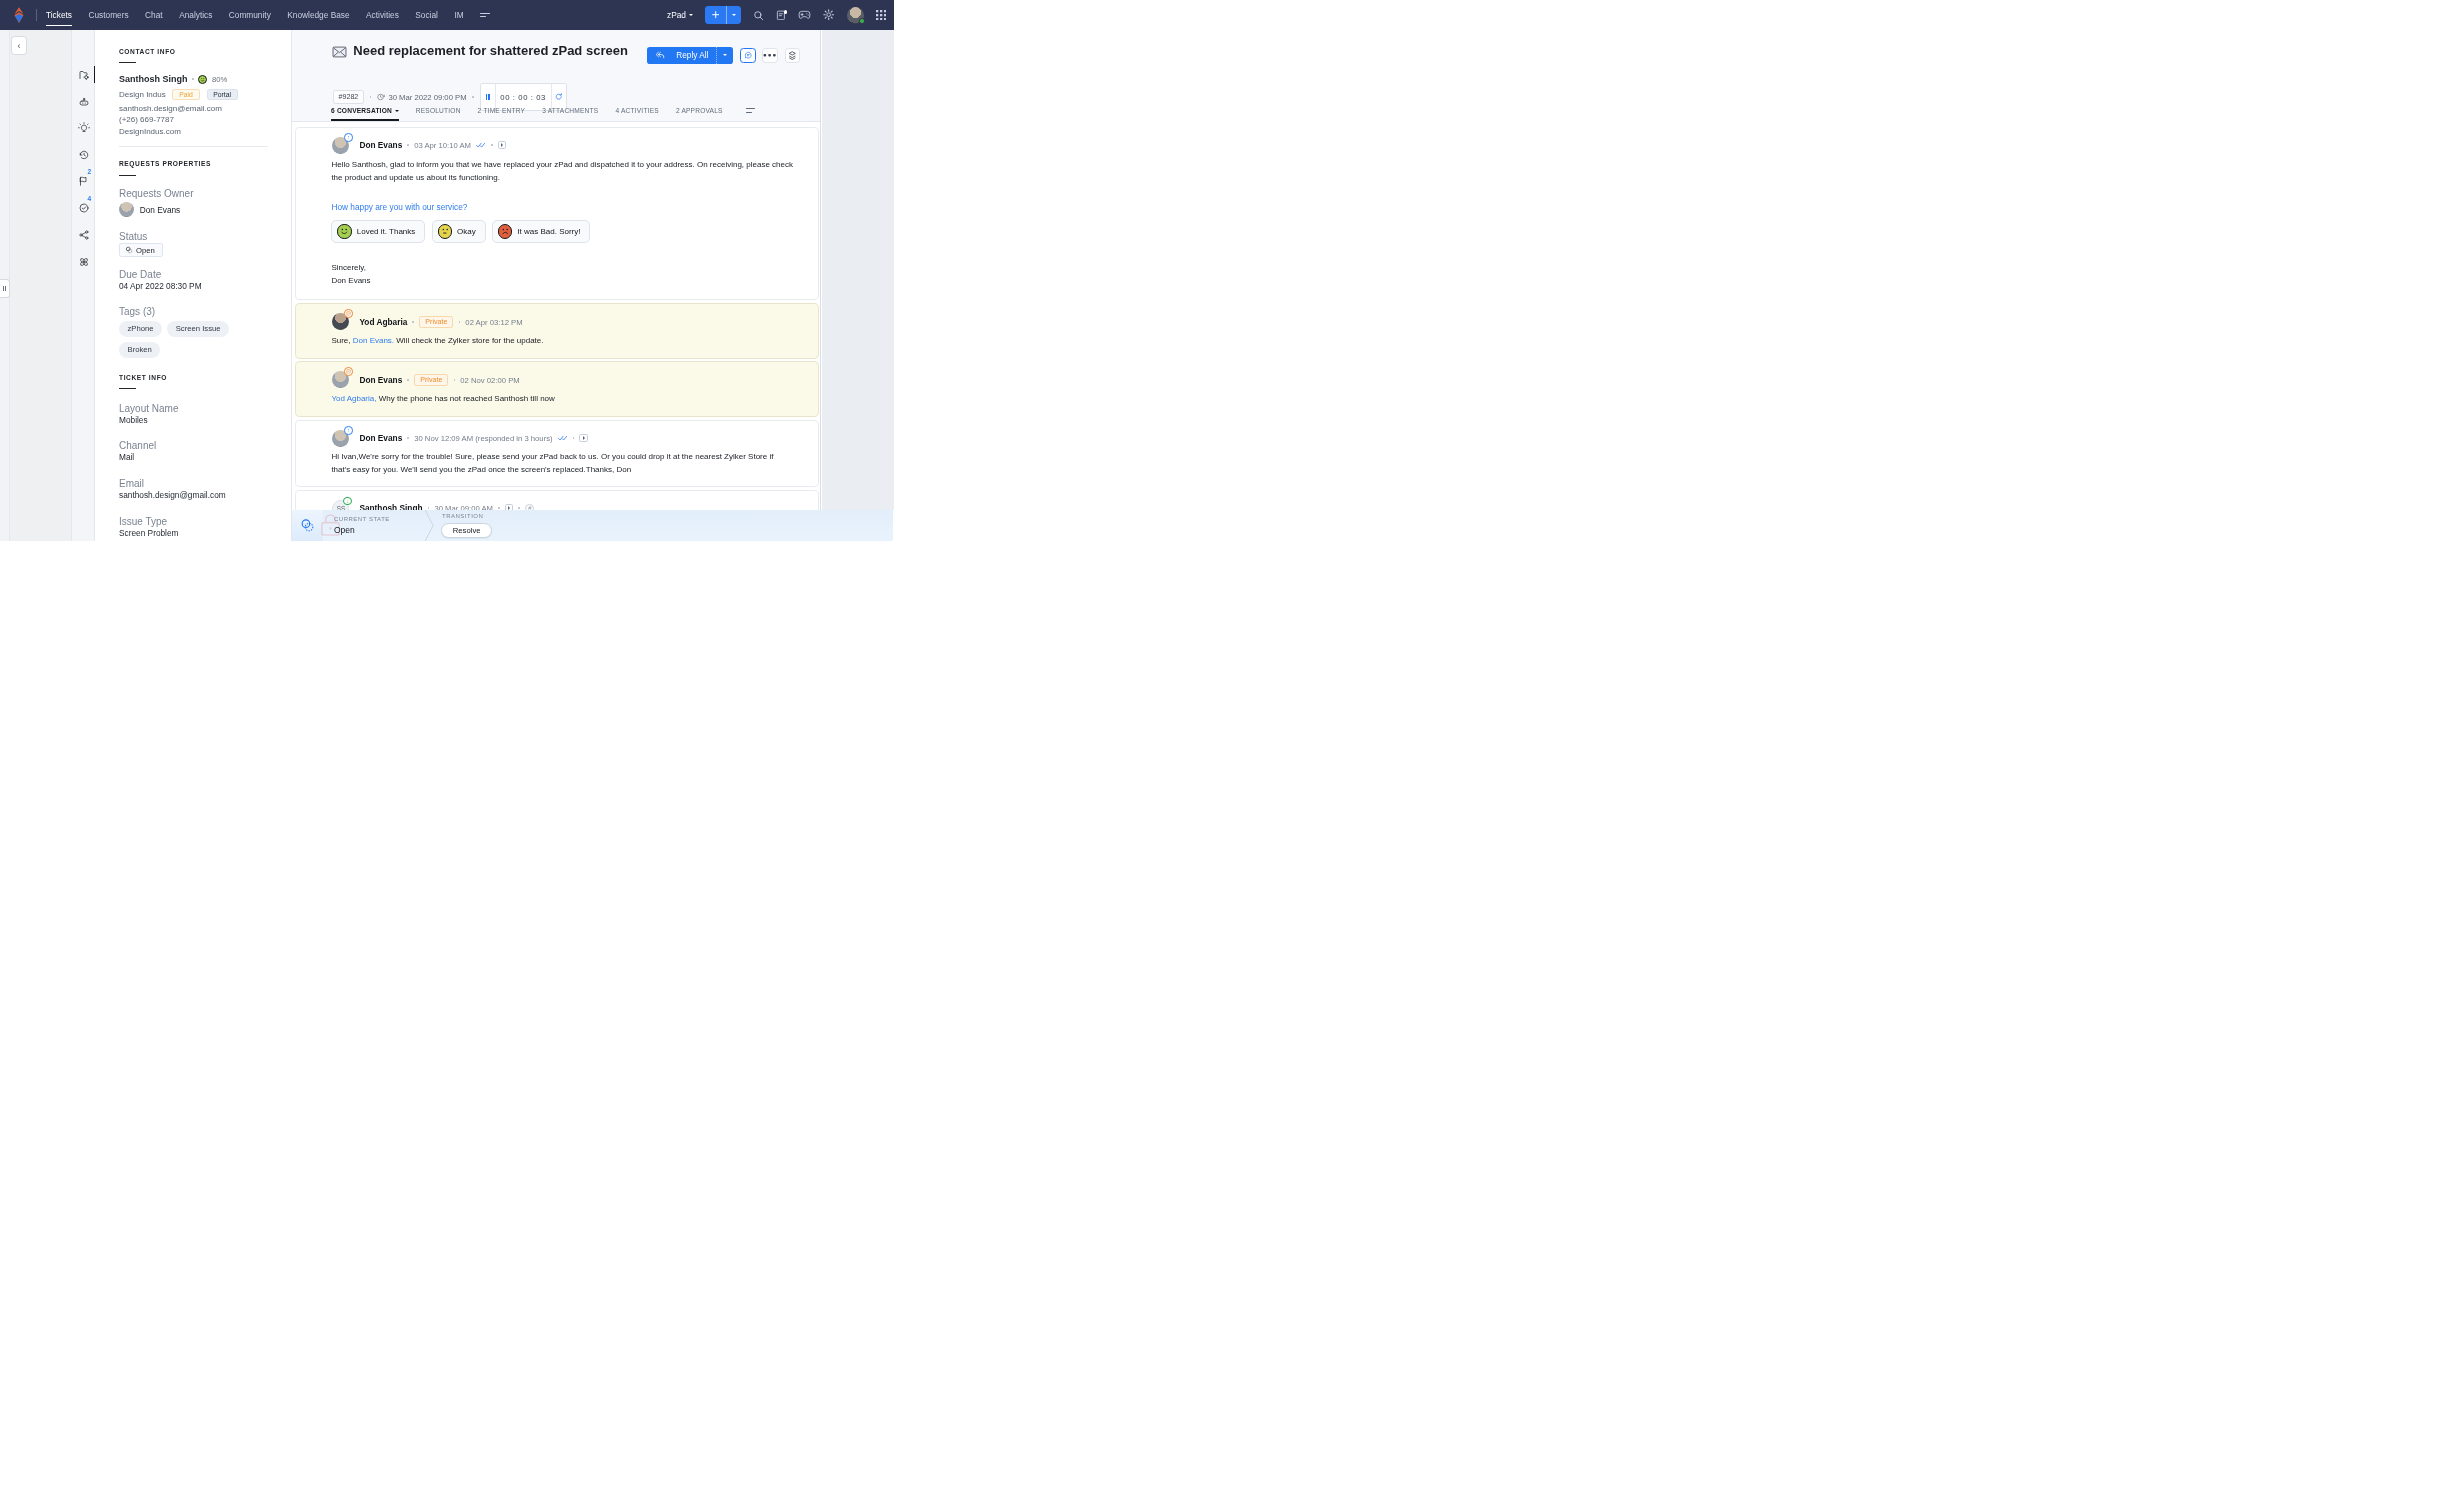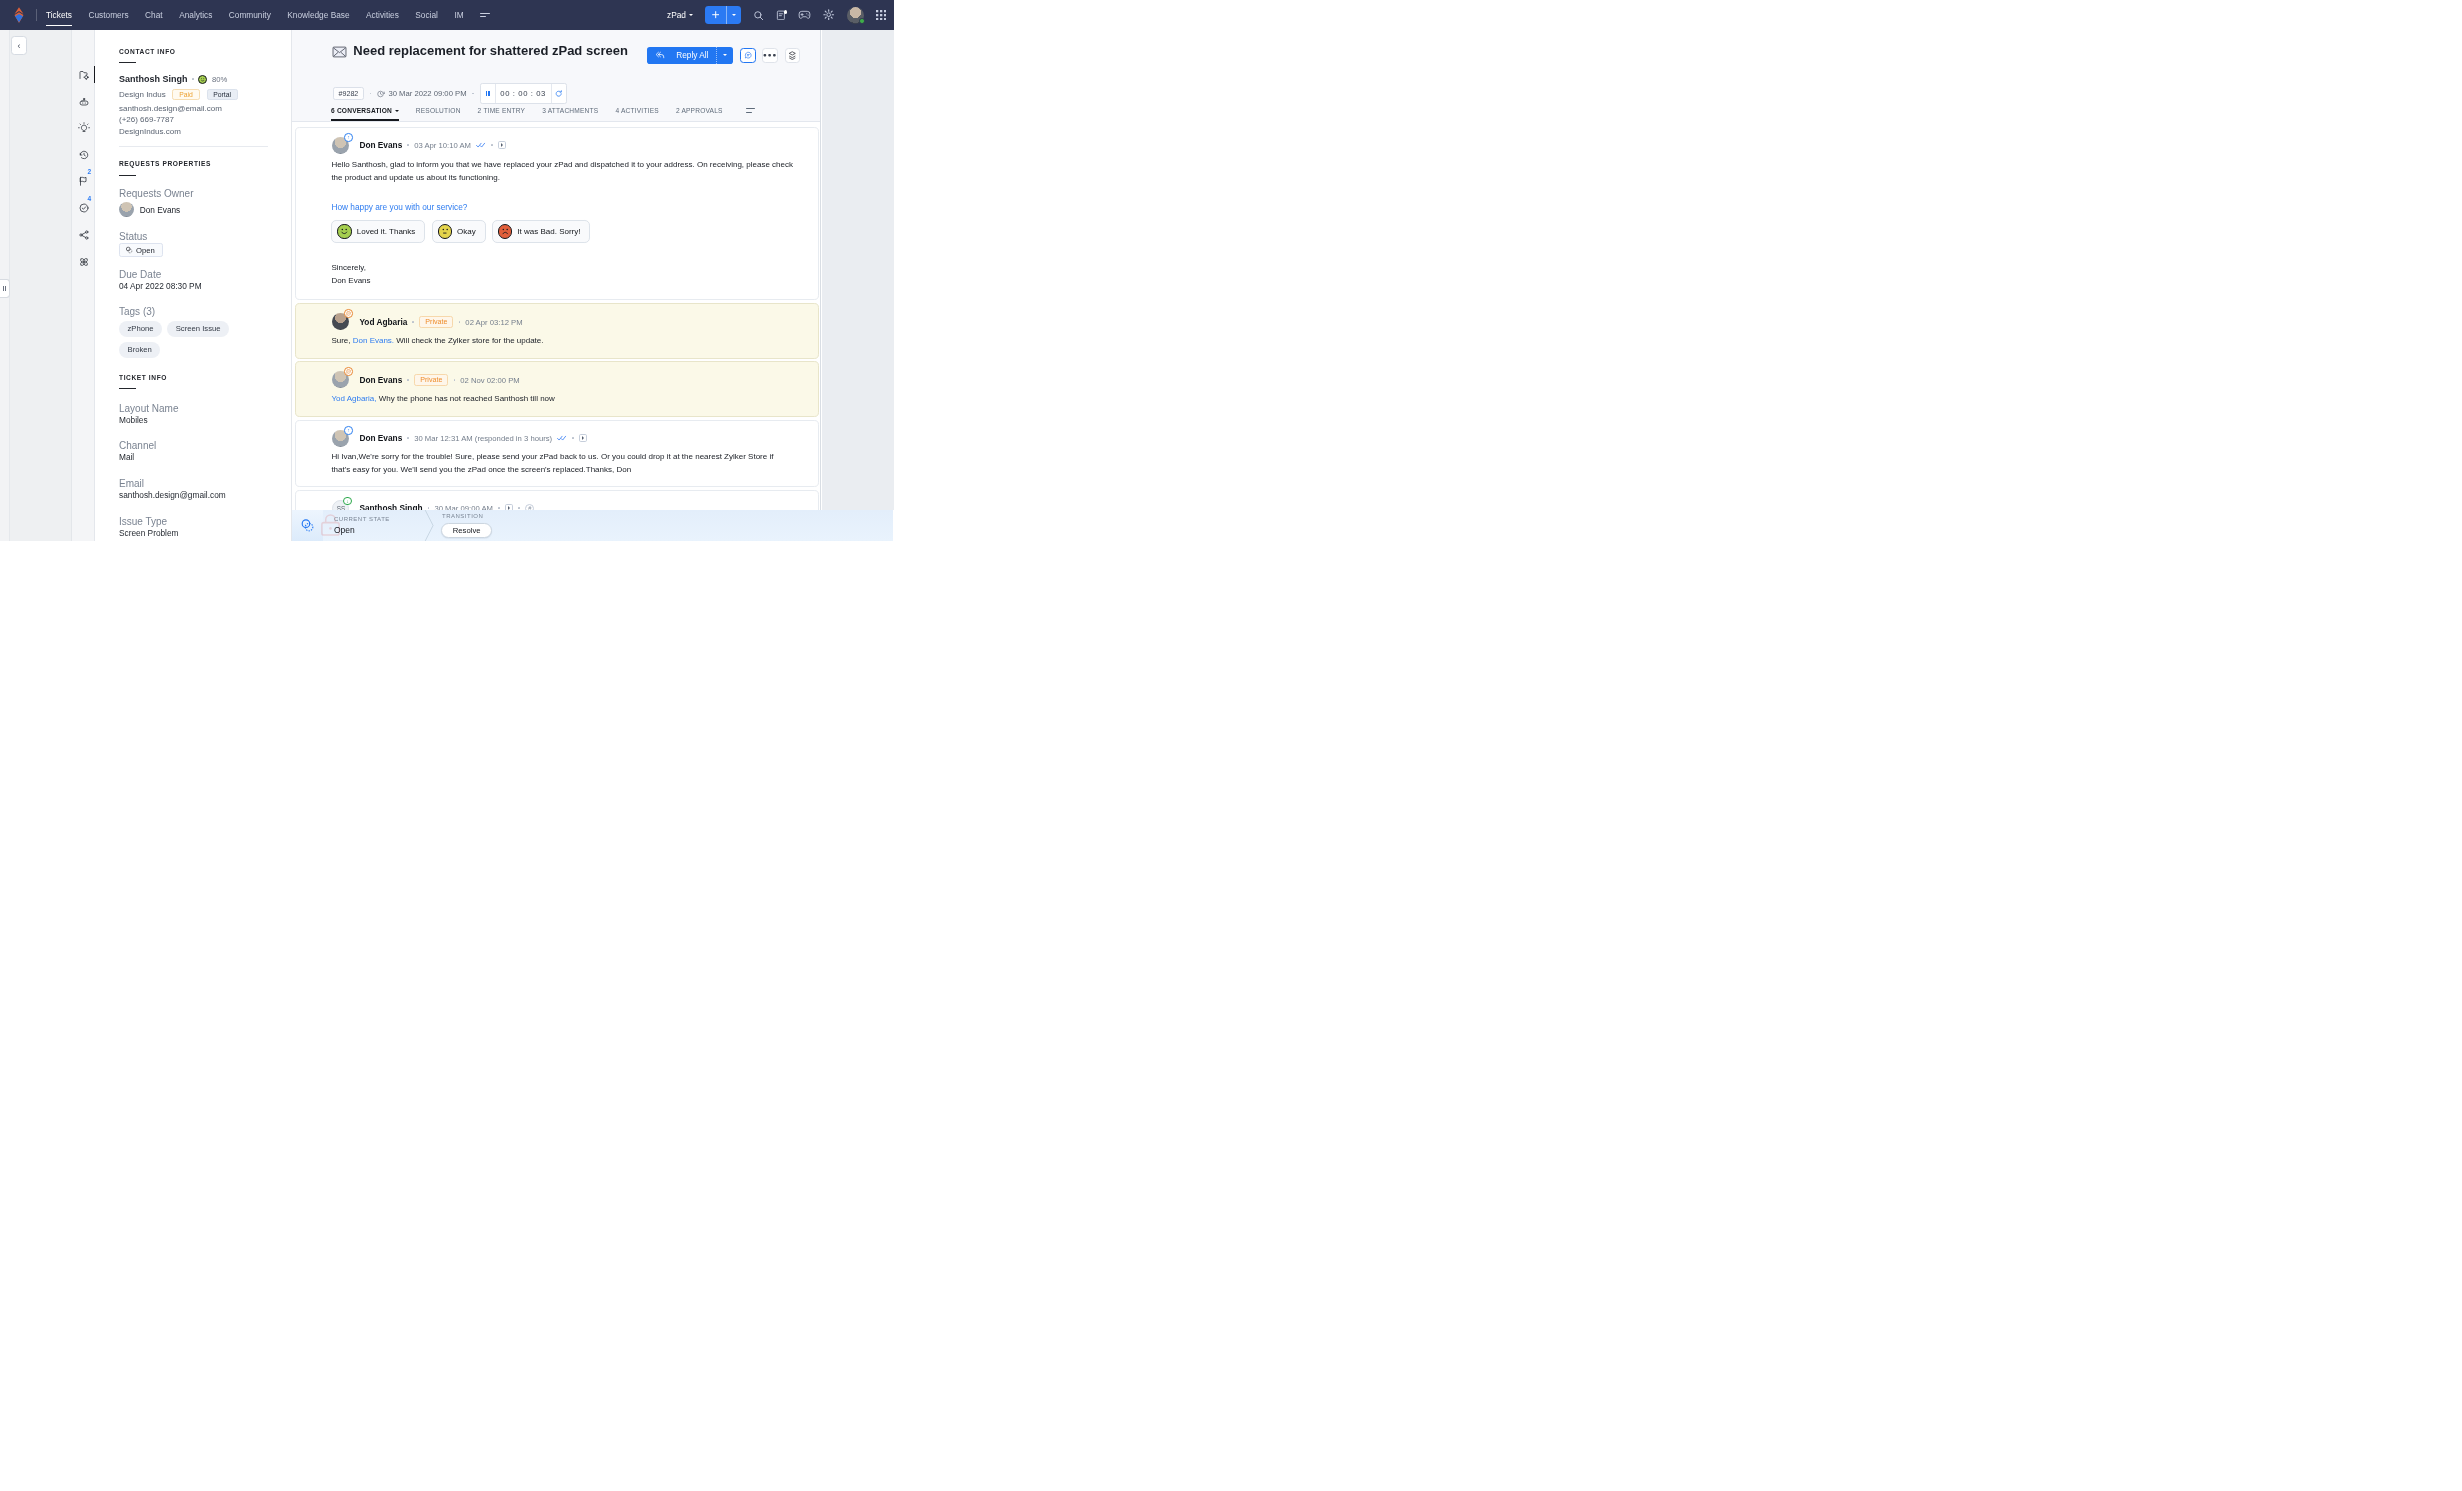--- a/index.html
+++ b/index.html
@@ -47,21 +47,21 @@
   .av{border-radius:50%;background:radial-gradient(circle at 50% 30%,#cfc4b4 0 40%,#9aa3ad 41% 75%,#7e8894 76%)}
   .av-yod{background:radial-gradient(circle at 50% 28%,#b8a18d 0 36%,#454a52 37% 78%,#32363d 79%)}
   
   .main{position:absolute;left:292px;top:30px;width:529px;height:512px;background:#fff;border-right:0.6px solid #d9dee4}
   .mhead{position:absolute;left:0;top:0;width:100%;height:92px;background:#f7f8fb}
   .title-row{position:absolute;left:40px;top:11.4px;display:flex;gap:6.3px;align-items:flex-start}
   .title{width:285px;font-size:13px;font-weight:700;color:#1b1f27;line-height:20px}
   .meta{position:absolute;left:41px;top:53px;display:flex;align-items:center;gap:5.7px}
   .idchip{border:0.6px solid #dbe0e9;background:#fdfdfe;border-radius:2.3px;padding:1.7px 4.6px;font-size:7.1px;color:#3c4350}
   .mdate{font-size:7.7px;color:#5d6673;display:flex;align-items:center;gap:3.4px}
-  .timer{display:flex;align-items:center;height:21px;border:0.6px solid #dde2ea;background:#fff;border-radius:2.3px}
+  .timer{display:flex;align-items:center;height:28px;border:0.6px solid #dde2ea;background:#fff;border-radius:2.3px}
   .timer .tseg{display:flex;align-items:center;justify-content:center;height:100%}
   .timer .t1{width:15px;border-right:0.6px solid #e4e8ef;gap:1.4px;cursor:pointer}
   .timer .t1 i{display:block;width:1.4px;height:5.7px;background:#2276f3}
   .timer .t2{width:55px;font-size:7.7px;color:#3a4250;letter-spacing:0.6px}
   .timer .t3{width:15px;border-left:0.6px solid #e4e8ef;cursor:pointer}
   .actions{position:absolute;right:20px;top:16.5px;display:flex;gap:6.8px;align-items:center}
   .replyall{display:flex;align-items:center;height:17.7px;background:#2277f2;border-radius:2.8px;color:#fff;cursor:pointer}
   .replyall .rl{display:flex;align-items:center;gap:11px;padding:0 8px 0 8.5px;font-size:8.3px}
   .replyall .rr{width:17px;height:100%;display:flex;align-items:center;justify-content:center;border-left:0.6px dotted rgba(255,255,255,.55)}
   .sqbtn{width:15.4px;height:15.4px;border-radius:3.4px;background:#fff;display:flex;align-items:center;justify-content:center;cursor:pointer;border:0.6px solid #dfe3ea}
@@ -506,21 +506,21 @@
       </div>
     </div>
 
     <div class="card" style="top:390px;height:67px">
       <span class="cav av">
         <span class="bdg up">↑</span>
       </span>
       <div class="chead">
         <span class="cname">Don Evans</span>
         <span class="dot"></span>
-        <span class="ctime">30 Mar 12:31 AM (responded in 3 hours)</span>
+        <span class="ctime">30 Nov 12:09 AM (responded in 3 hours)</span>
         <svg width="9.7" height="6.3" viewBox="0 0 18 11" fill="none" stroke="#4285f4" stroke-width="1.6" stroke-linecap="round" stroke-linejoin="round">
             <path d="M1 6l3 3 5.5-7"></path>
             <path d="M8 6.5 10.5 9 16 2"></path>
           </svg>
         <span class="dot"></span>
         <span class="expand">
             <i></i>
           </span>
       </div>
       <div class="cbody" style="top:30px">Hi Ivan,We're sorry for the trouble! Sure, please send your zPad back to us. Or you could drop it at the nearest Zylker Store if that's easy for you. We'll send you the zPad once the screen's replaced.Thanks, Don</div>

